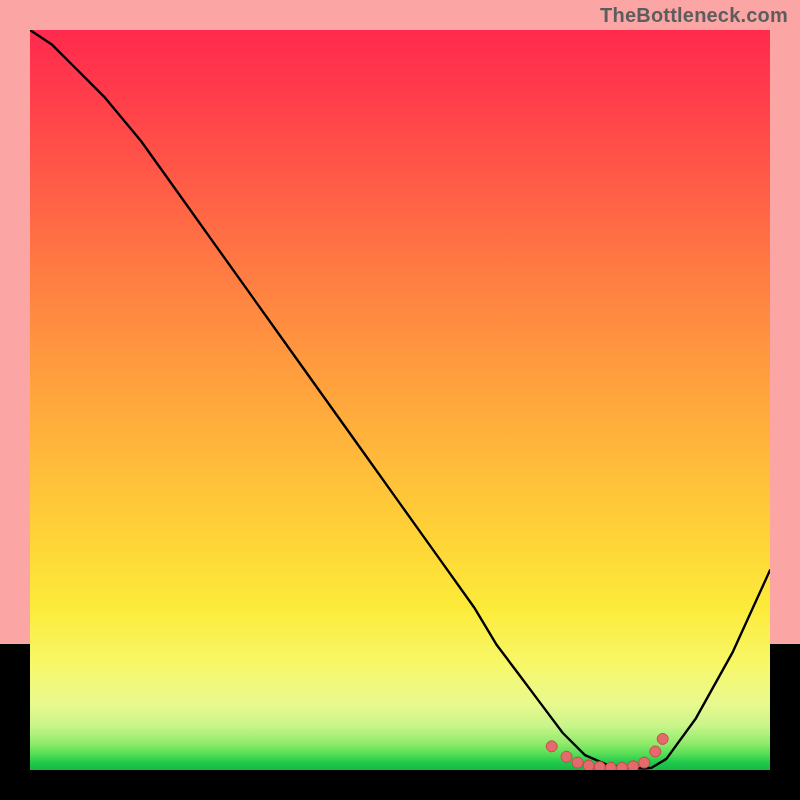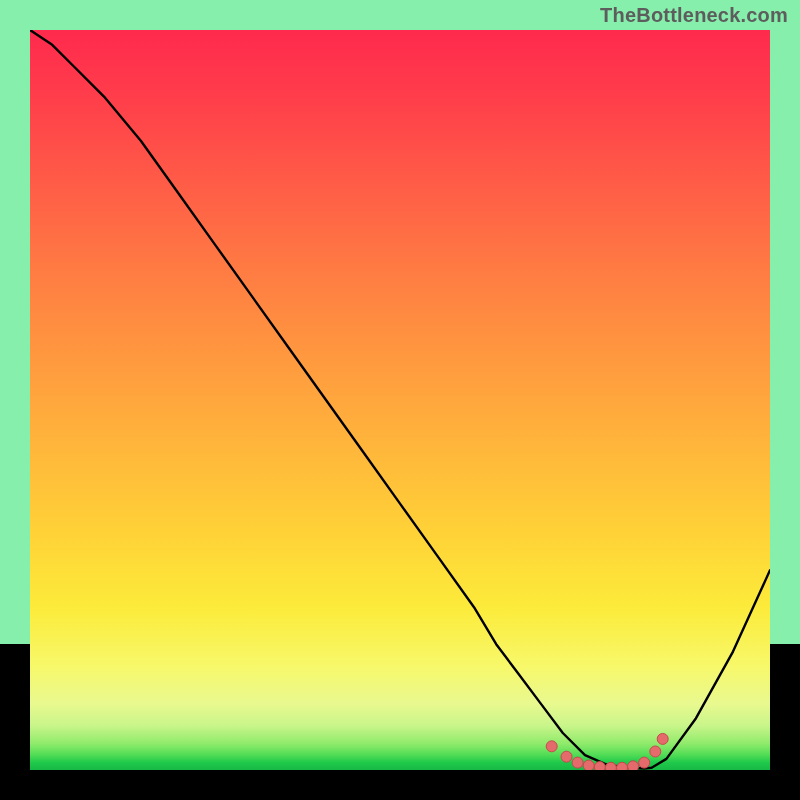--- a/index.html
+++ b/index.html
@@ -8,21 +8,21 @@
     width: 800px;
     height: 800px;
     background: #000;
     overflow: hidden;
     font-family: Arial, Helvetica, sans-serif;
   }
   .frame {
     position: relative;
     width: 800px;
     height: 644px;
-    background: #86efac;
+    background: #fca5a5;
   }
   .watermark {
     position: absolute;
     top: 4px;
     right: 12px;
     color: #5d5d5d;
     font-size: 20px;
     font-weight: 600;
     letter-spacing: 0.2px;
     z-index: 10;

